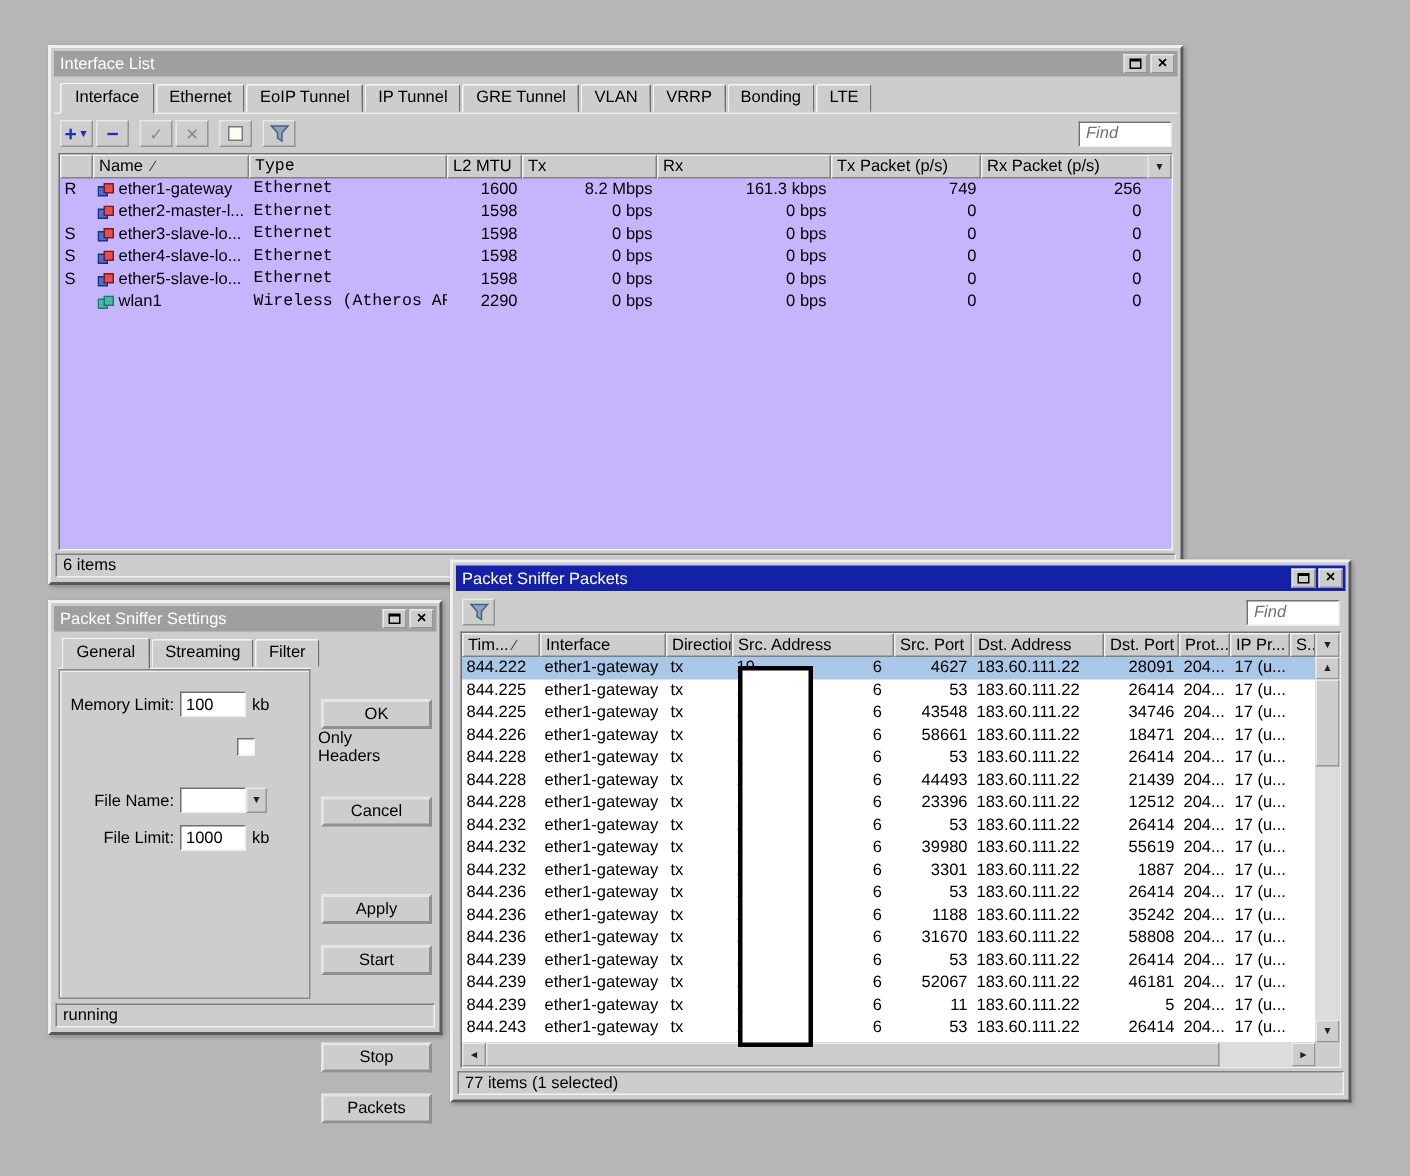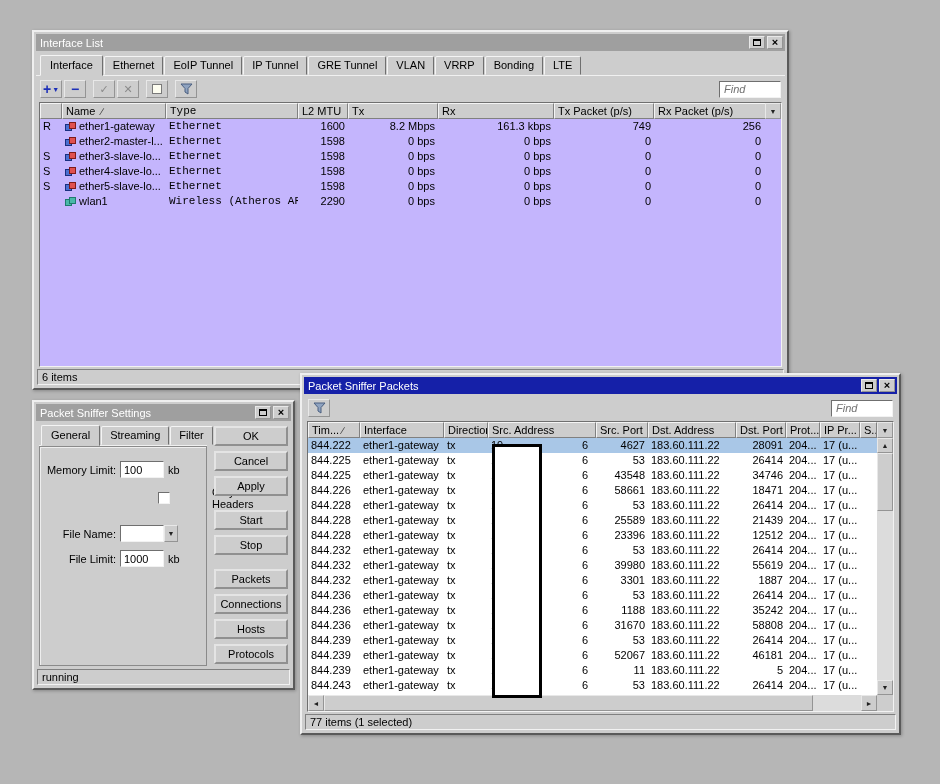--- a/index.html
+++ b/index.html
@@ -115,21 +115,21 @@
   .fin { background:#fff; border:1px solid; border-color:#6f6f6f #f2f2f2 #f2f2f2 #6f6f6f;
          font:11px "Liberation Sans",sans-serif; padding:1px 3px; height:17px; }
   .w56 { width:44px; } .w44 { width:44px; }
   .combo { display:flex; align-items:center; }
   .combobtn { width:14px; height:17px; background:#cdcdcd; border:1px outset #e8e8e8;
               font-size:7px; display:flex; align-items:center; justify-content:center; color:#222; }
   .checkbox { width:12px; height:12px; background:#fff; border:1px solid;
               border-color:#6f6f6f #f2f2f2 #f2f2f2 #6f6f6f; margin-right:4px; flex:none; }
   .s-buttons { flex:1; display:flex; flex-direction:column; gap:5px; padding-left:7px; padding-top:3px; }
   .btn { font:11px "Liberation Sans",sans-serif; height:20px; flex:none; background:#cdcdcd;
-         border:2px outset #e4e4e4; cursor:default; }
+         border:2px outset #e4e4e4; cursor:default;margin-top:40px; }
   .btn.gap { margin-top:9px; }
 </style>
 </head>
 <body>
 
 <div id="desktop">
 
   <div class="win" style="left:32px; top:30px; width:757px; height:360px; z-index:1;">
     <div class="titlebar inactive">
       <span class="title">Interface List</span>
@@ -529,21 +529,21 @@
           <span class="td c3-s"></span>
         </div>
           <div class="tr">
           <span class="td c3-time">844.228</span>
           <span class="td c3-iface">ether1-gateway</span>
           <span class="td c3-dir">tx</span>
           <span class="td c3-src">
               <span>19</span>
               <span>6</span>
             </span>
-          <span class="td c3-sport num">25589</span>
+          <span class="td c3-sport num">44493</span>
           <span class="td c3-daddr">183.60.111.22</span>
           <span class="td c3-dport num">21439</span>
           <span class="td c3-prot">204...</span>
           <span class="td c3-ipprot">17 (u...</span>
           <span class="td c3-s"></span>
         </div>
           <div class="tr">
           <span class="td c3-time">844.228</span>
           <span class="td c3-iface">ether1-gateway</span>
           <span class="td c3-dir">tx</span>

